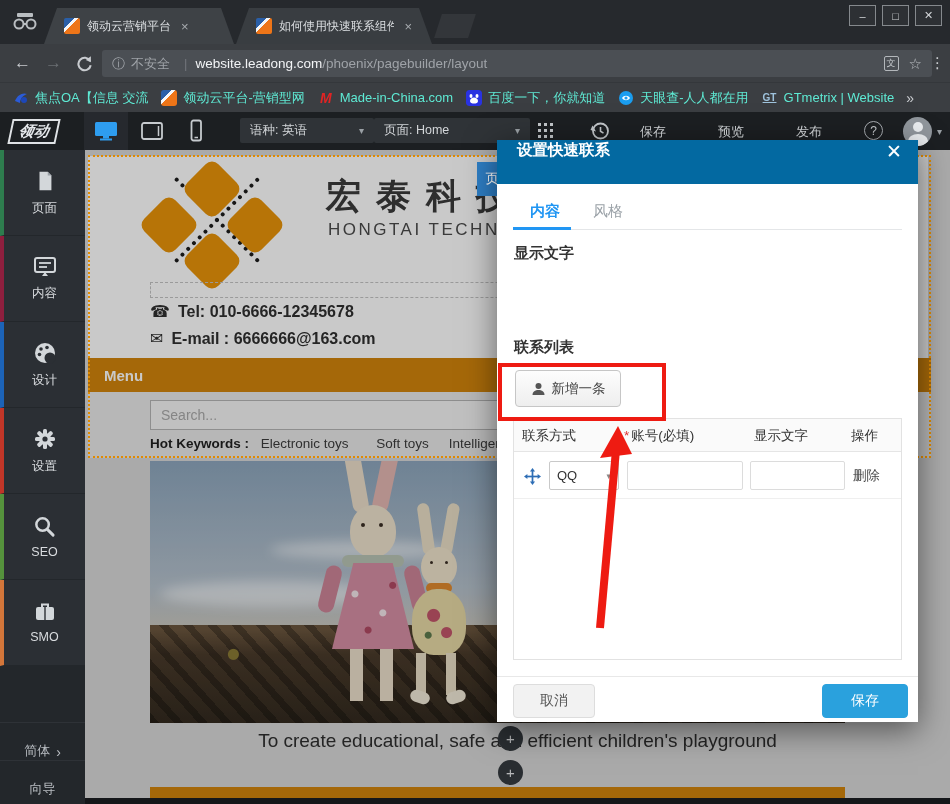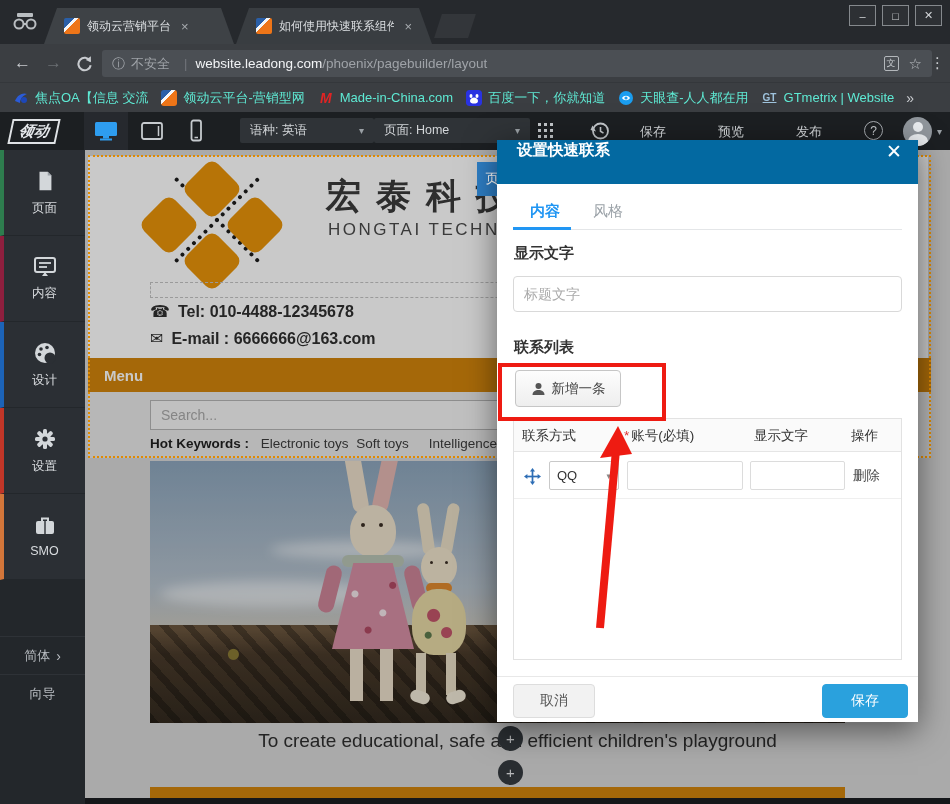--- a/index.html
+++ b/index.html
@@ -40,21 +40,21 @@
   .devtile{position:absolute;top:0;width:44px;height:38px;display:flex;align-items:center;justify-content:center;}
   .ddl{position:absolute;top:6px;height:25px;background:#2f3337;border-radius:2px;color:#d3d6d9;font-size:12.5px;
        display:flex;align-items:center;padding:0 10px;}
   .ddl .c{margin-left:auto;color:#9aa0a5;font-size:10px;}
   .tbtxt{position:absolute;top:11px;color:#d3d6d9;font-size:13px;}
   
   #sidebar{position:absolute;left:0;top:150px;width:85px;height:654px;background:#23272b;}
   .sbitem{height:86px;background:#2b2f34;border-bottom:1px solid #23272b;display:flex;flex-direction:column;
           align-items:center;justify-content:center;border-left:4px solid transparent;}
   .sbitem .lb{color:#d9dcdf;font-size:12.5px;margin-top:7px;}
-  .sbfoot{height:38px;display:flex;align-items:center;justify-content:center;color:#b9bdc2;font-size:13px;border-top:1px solid #2e3237;}
+  .sbfoot{height:38px;display:flex;align-items:flex-end;justify-content:center;color:#b9bdc2;font-size:13px;border-top:1px solid #2e3237;}
   
   #preview{position:absolute;left:85px;top:150px;width:865px;height:654px;background:#d8d8d8;overflow:hidden;}
   #dim{position:absolute;left:0;top:0;width:865px;height:654px;background:rgba(0,0,0,.21);z-index:5;}
   #selbox{position:absolute;left:3px;top:5px;width:843px;height:303px;border:2px dotted #e08a00;z-index:6;pointer-events:none;}
   #whead{position:absolute;left:3px;top:6px;width:840px;height:202px;background:#fff;}
   #menubar{position:absolute;left:3px;top:208px;width:843px;height:34px;background:#d2850c;display:flex;align-items:center;}
   #searcharea{position:absolute;left:3px;top:242px;width:843px;height:66px;background:#e8e8e8;}
   #searchinput{position:absolute;left:62px;top:8px;width:612px;height:30px;background:#f4f4f4;border:1px solid #b5b5b5;
                font-size:14px;color:#777;padding:0 10px;}
   #hotkw{position:absolute;left:62px;top:44px;font-size:13.5px;color:#3c3c3c;white-space:nowrap;}
@@ -288,20 +288,27 @@
           <rect x="10" y="2" width="4" height="20" rx="1.5"></rect>
           <rect x="10" y="2" width="4" height="20" rx="1.5" transform="rotate(45 12 12)"></rect>
           <rect x="10" y="2" width="4" height="20" rx="1.5" transform="rotate(90 12 12)"></rect>
           <rect x="10" y="2" width="4" height="20" rx="1.5" transform="rotate(135 12 12)"></rect>
           <circle cx="12" cy="12" r="6"></circle>
         </g>
         <circle cx="12" cy="12" r="2.6" fill="#2b2f34"></circle>
       </svg>
       <span class="lb">设置</span>
     </div>
+    <div class="sbitem" style="border-left-color:#55923c;">
+      <svg width="23" height="23" viewBox="0 0 24 24">
+        <circle cx="10" cy="10" r="6.5" fill="none" stroke="#d3d7da" stroke-width="2.6"></circle>
+        <line x1="15" y1="15" x2="21" y2="21" stroke="#d3d7da" stroke-width="3" stroke-linecap="round"></line>
+      </svg>
+      <span class="lb">SEO</span>
+    </div>
     <div class="sbitem" style="border-left-color:#d3763a;">
       <svg width="24" height="22" viewBox="0 0 24 22">
         <path d="M9 6V3.5h6V6" fill="none" stroke="#d3d7da" stroke-width="2"></path>
         <rect x="3" y="6" width="18" height="13" rx="2" fill="#d3d7da"></rect>
         <line x1="12" y1="6" x2="12" y2="19" stroke="#2b2f34" stroke-width="1.4"></line>
       </svg>
       <span class="lb">SMO</span>
     </div>
     <div style="height:56px;"></div>
     <div class="sbfoot">
@@ -323,39 +330,39 @@
         <div class="ab" style="left:40px;top:-3px;width:44px;height:44px;background:#e8940a;border-radius:9px;transform:rotate(45deg);"></div>
         <div class="ab" style="left:-3px;top:33px;width:44px;height:44px;background:#e8940a;border-radius:9px;transform:rotate(45deg);"></div>
         <div class="ab" style="left:40px;top:69px;width:44px;height:44px;background:#e8940a;border-radius:9px;transform:rotate(45deg);"></div>
         <div class="ab" style="left:83px;top:33px;width:44px;height:44px;background:#e8940a;border-radius:9px;transform:rotate(45deg);"></div>
       </div>
       <div class="ab" style="left:238px;top:17px;font-size:35px;font-weight:bold;color:#3b3b3b;letter-spacing:15px;white-space:nowrap;">宏泰科技</div>
       <div class="ab" style="left:240px;top:64px;font-size:17px;color:#4a4a4a;letter-spacing:2.5px;white-space:nowrap;">HONGTAI TECHNOLOGY</div>
       <div class="ab" style="left:62px;top:126px;width:724px;height:16px;border:1px dashed #c4c4c4;"></div>
       <div class="ab row" style="left:62px;top:146px;font-size:16px;font-weight:bold;color:#2f2f2f;">
         <span style="margin-right:8px;">☎</span>
-        <span>Tel: 010-4488-12345678</span>
+        <span>Tel: 010-6666-12345678</span>
       </div>
       <div class="ab row" style="left:62px;top:173px;font-size:16px;font-weight:bold;color:#2f2f2f;">
         <span style="margin-right:8px;">✉</span>
         <span>E-mail : 6666666@163.com</span>
       </div>
     </div>
 
     <div id="menubar">
       <span style="color:#fff;font-size:15px;font-weight:bold;margin-left:16px;">Menu</span>
       <span style="color:#fff;font-size:15px;margin-left:auto;margin-right:12px;">☰</span>
     </div>
 
     <div id="searcharea">
       <input id="searchinput" placeholder="Search..." style="">
       <div id="hotkw">
         <b style="color:#1f1f1f;">Hot Keywords :</b>
         <span style="margin-left:8px;">Electronic toys</span>
-        <span style="margin-left:4px;">Soft toys</span>
+        <span style="margin-left:24px;">Soft toys</span>
         <span style="margin-left:16px;">Intelligence toys</span>
       </div>
     </div>
 
     <div id="hero">
       <div class="cloud" style="left:10px;top:120px;width:220px;height:26px;"></div>
       <div class="cloud" style="left:120px;top:80px;width:180px;height:18px;"></div>
       <div class="cloud" style="left:380px;top:110px;width:260px;height:22px;"></div>
       <div id="wall"></div>
 
@@ -409,21 +416,20 @@
     <div id="mhead">
       <span class="t">设置快速联系</span>
       <span class="x">✕</span>
     </div>
     <span class="mtab" style="left:33px;color:#2196f3;font-weight:bold;">内容</span>
     <span class="mtab" style="left:96px;color:#9aa1a7;">风格</span>
     <div id="tabline"></div>
     <div id="tabul"></div>
 
     <div class="flabel" style="top:104px;">显示文字</div>
-    <input id="mtitleinput" placeholder="标题文字" style="">
 
     <div class="flabel" style="top:198px;">联系列表</div>
 
     <button id="addbtn">
       <svg width="15" height="14" viewBox="0 0 15 14" style="margin-right:6px;">
         <circle cx="7.5" cy="4" r="3" fill="#555"></circle>
           <path d="M1.5 13c0-3.3 2.7-5 6-5s6 1.7 6 5z" fill="#555"></path>
       </svg>
       <span>新增一条</span>
     </button>

